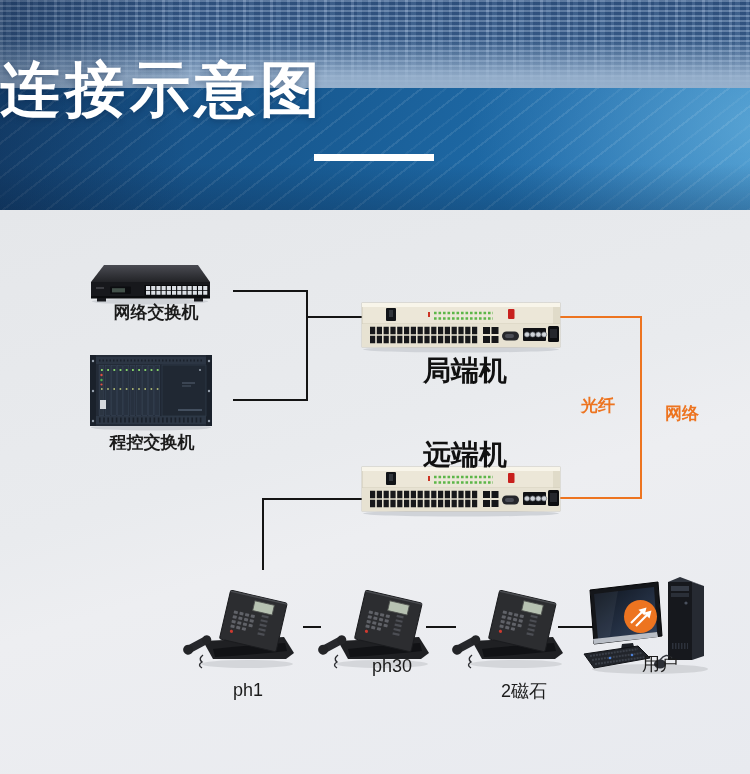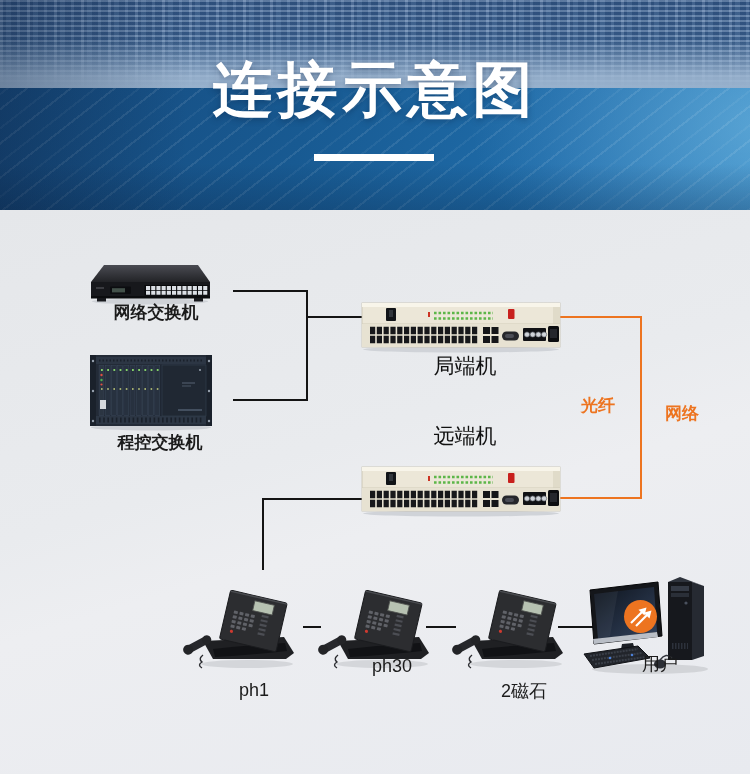--- a/index.html
+++ b/index.html
@@ -29,36 +29,36 @@
     position:absolute;left:0;top:88px;width:750px;height:122px;
     background:
       repeating-linear-gradient(-38deg, rgba(255,255,255,.09) 0 2px, rgba(255,255,255,0) 2px 12px, rgba(255,255,255,.05) 12px 14px, rgba(255,255,255,0) 14px 27px),
       radial-gradient(ellipse 420px 260px at 102% 30%, rgba(150,210,240,.38) 0%, rgba(120,180,225,.18) 45%, rgba(120,180,225,0) 70%),
       linear-gradient(100deg,#16497c 0%,#185a92 40%,#1f6ca9 72%,#3388c4 100%);
   }
   .hero-vignette{position:absolute;left:0;top:0;width:750px;height:210px;
     background:linear-gradient(90deg,rgba(10,25,50,.30) 0%,rgba(10,25,50,0) 25%),
                linear-gradient(0deg,rgba(8,30,60,.25) 0%,rgba(8,30,60,0) 22%);}
   .hero-title{
-    position:absolute;left:0;top:58px;width:750px;margin:0;text-align:center;
+    position:absolute;left:0;top:58px;width:750px;margin:0;text-align:left;
     color:#ffffff;font-size:60px;font-weight:bold;letter-spacing:5px;line-height:1.05;
     text-shadow:0 2px 6px rgba(8,30,60,.35);
   }
   .title-underline{position:absolute;left:314px;top:154px;width:120px;height:7px;background:#ffffff;}
   
   .diagram{
     position:absolute;left:0;top:210px;width:750px;height:564px;
     background:linear-gradient(163deg,#e5e7ea 0%,#e9ebee 42%,#edeef1 55%,#e8eaef 100%);
   }
   .dev{position:absolute;}
   .link{position:absolute;background:#141414;}
   .flink{position:absolute;background:#ED7420;}
   .lbl{position:absolute;transform:translateX(-50%);white-space:nowrap;color:#1b1b1b;
        font-size:17px;font-weight:600;}
-  .lbl-big{font-size:21px;font-weight:400;color:#111;}
+  .lbl-big{font-size:28px;font-weight:700;color:#111;}
   .lbl-phone{font-size:18px;font-weight:500;}
   .lbl-orange{font-size:17px;font-weight:700;color:#ED7420;}
   .fiber-icon{
     position:absolute;left:624px;top:390px;width:33px;height:33px;border-radius:50%;
     background:#ED7420;display:flex;align-items:center;justify-content:center;
   }
 </style>
 </head>
 <body>
 
@@ -374,24 +374,24 @@
     <div class="fiber-icon">
       <svg width="33" height="33" viewBox="0 0 33 33">
         <line x1="7" y1="23" x2="18" y2="12" stroke="#ffffff" stroke-width="2.1"></line>
         <polygon points="22.5,7.5 20.5,15.5 14.5,9.7" fill="#ffffff"></polygon>
         <line x1="12" y1="26" x2="23" y2="15" stroke="#ffffff" stroke-width="2.1"></line>
         <polygon points="27.5,10.5 25.5,18.5 19.5,12.7" fill="#ffffff"></polygon>
       </svg>
     </div>
 
     <div class="lbl" style="left:156px;top:91px">网络交换机</div>
-    <div class="lbl" style="left:160px;top:221px">程控交换机</div>
+    <div class="lbl" style="left:152px;top:221px">程控交换机</div>
     <div class="lbl lbl-big" style="left:465px;top:142px">局端机</div>
-    <div class="lbl lbl-big" style="left:465px;top:212px">远端机</div>
+    <div class="lbl lbl-big" style="left:465px;top:226px">远端机</div>
     <div class="lbl lbl-orange" style="left:598px;top:184px">光纤</div>
     <div class="lbl lbl-orange" style="left:682px;top:192px">网络</div>
-    <div class="lbl lbl-phone" style="left:254px;top:470px">ph1</div>
+    <div class="lbl lbl-phone" style="left:248px;top:470px">ph1</div>
     <div class="lbl lbl-phone" style="left:392px;top:446px">ph30</div>
     <div class="lbl lbl-phone" style="left:524px;top:469px">2磁石</div>
     <div class="lbl lbl-phone" style="left:660px;top:442px">用户</div>
 
   </div>
 </div>
 
 </body></html>

